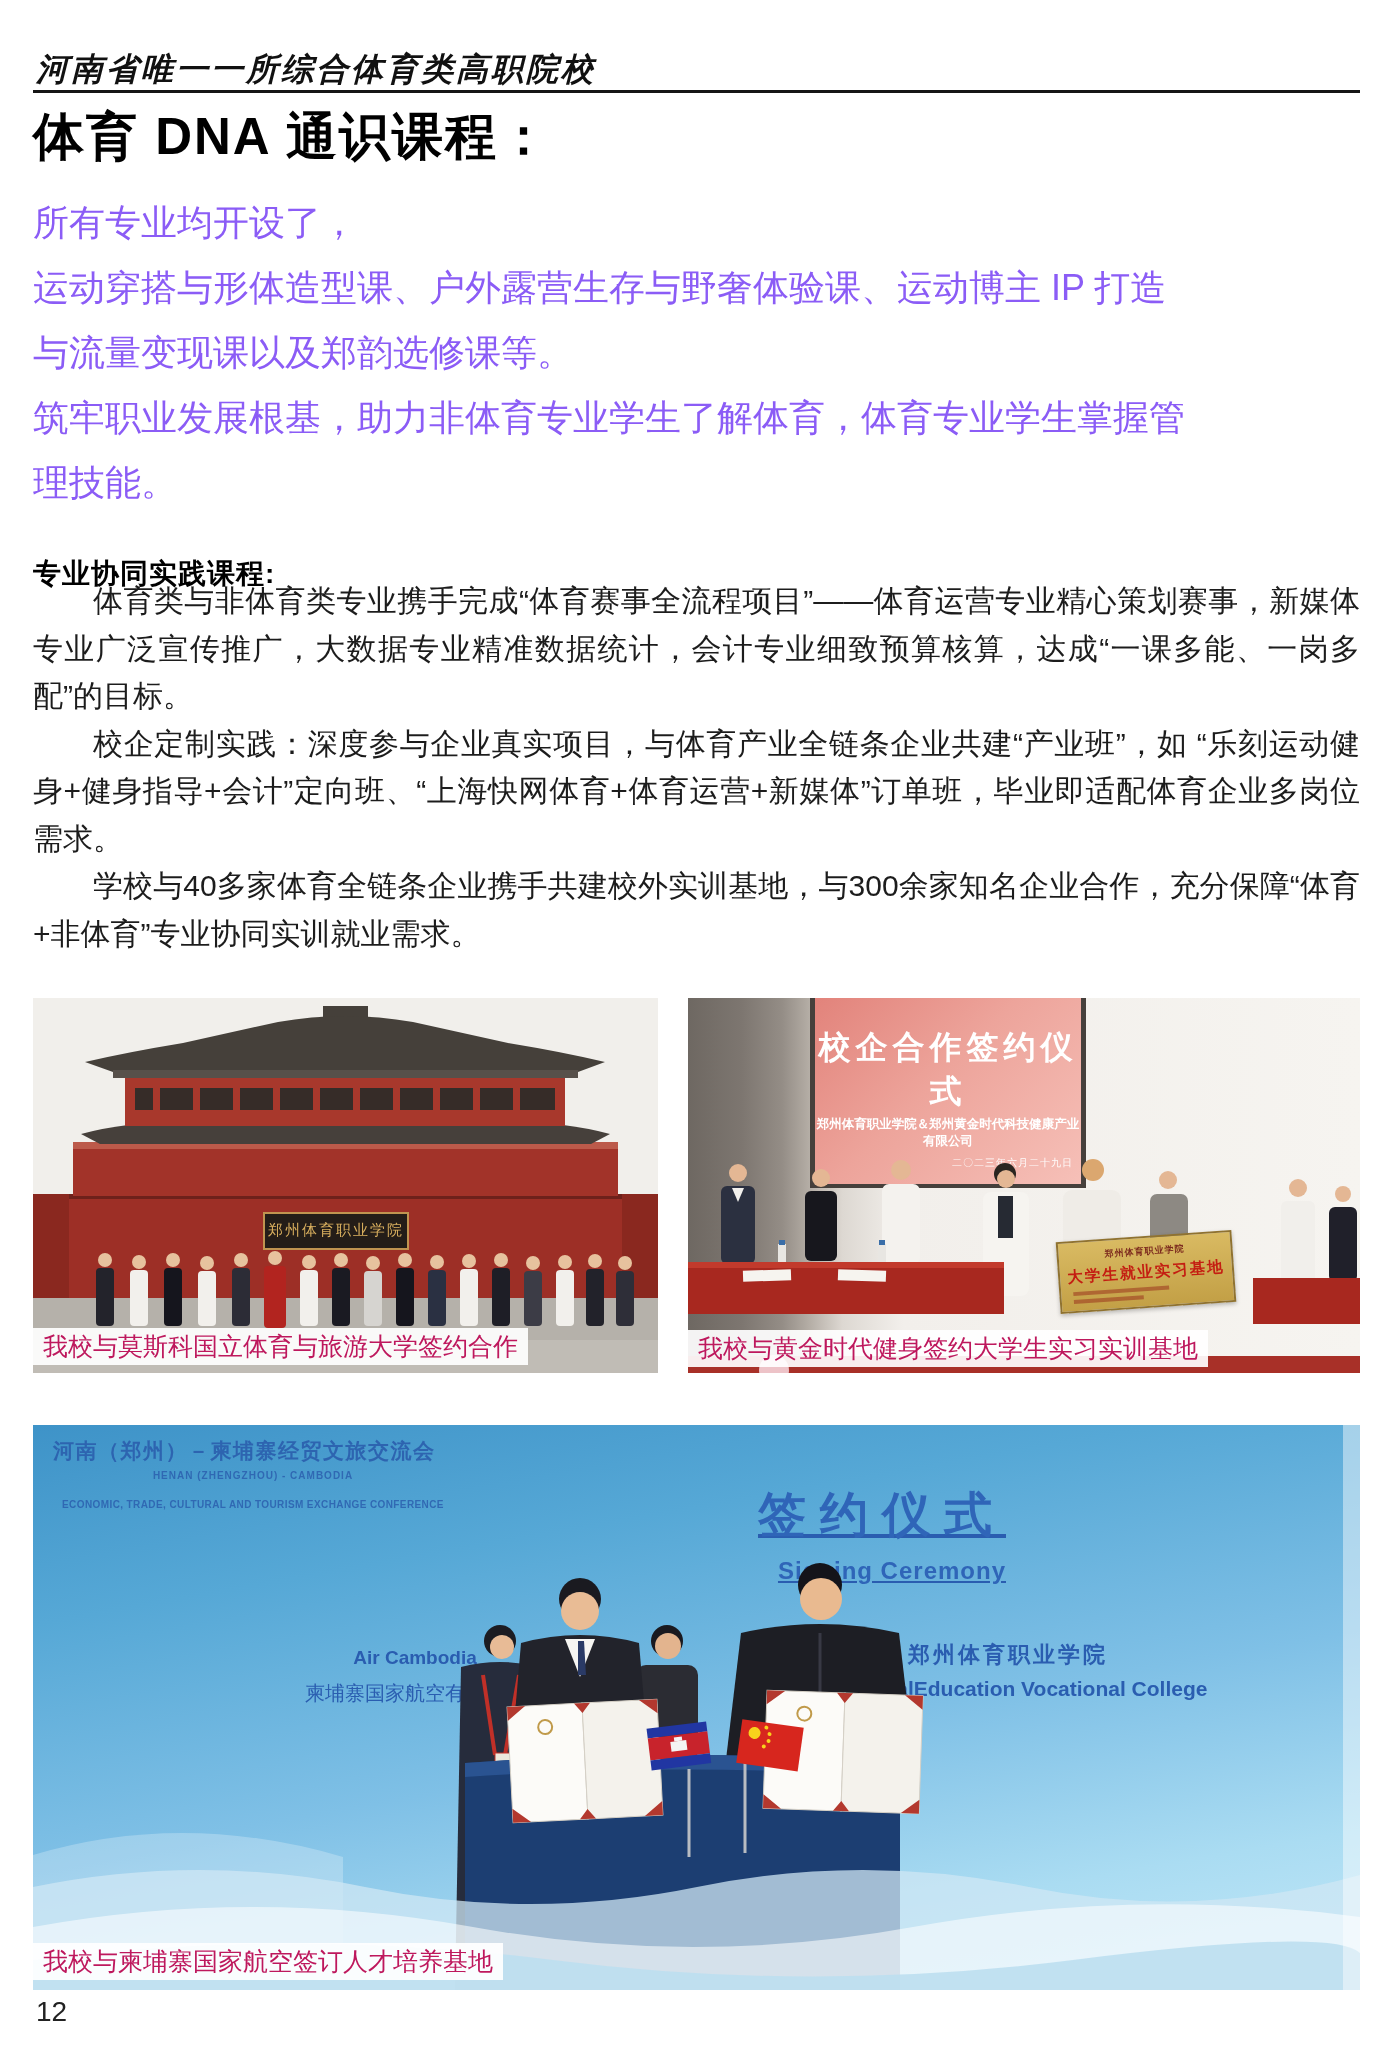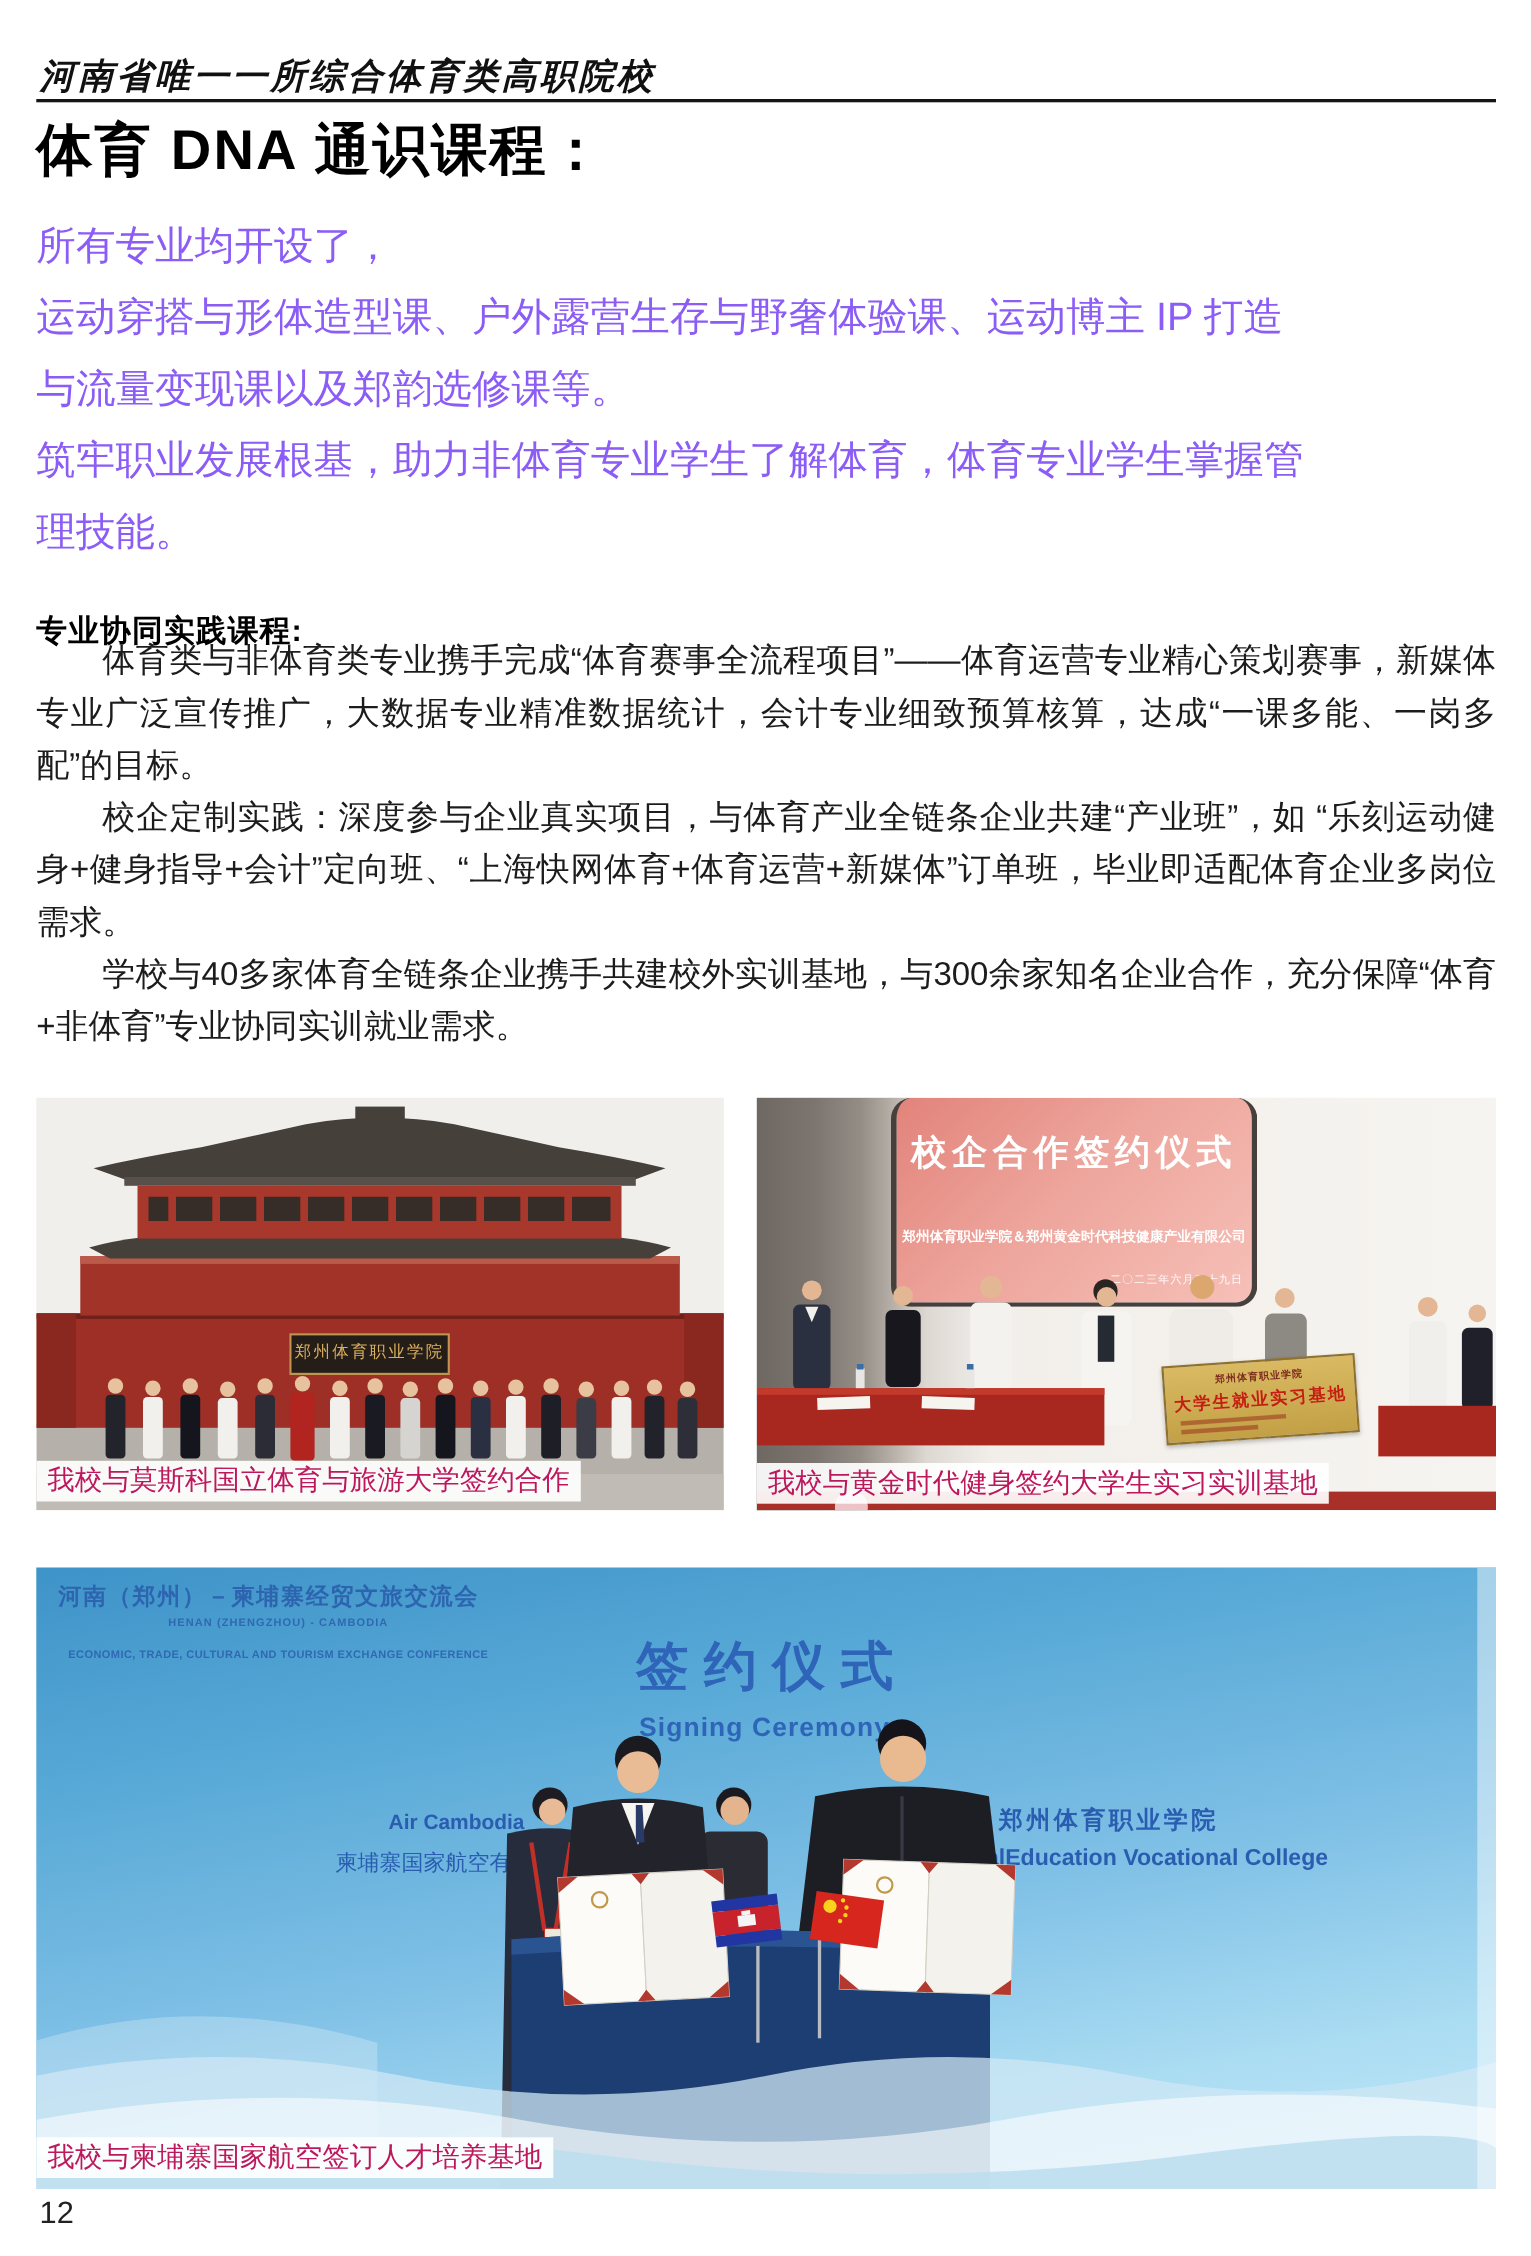--- a/index.html
+++ b/index.html
@@ -39,23 +39,23 @@
     background:#241d18; border:2px solid #c09450; color:#d9af5e;
     font-size:15px; line-height:32px; text-align:center; letter-spacing:2px;
   }
 
   
   .photo2 {
     left:688px; top:998px; width:672px; height:375px;
     background:linear-gradient(90deg,#6e6862 0%,#7d7670 8%,#948d86 14%,#b4ada5 18%,#ddd8d2 23%,#f2efeb 32%,#f6f4f0 100%);
   }
   .screen2 {
-    left:122px; top:0; width:333px; height:190px; z-index:2;
+    left:122px; top:0; width:276px; height:190px; z-index:2;
     background:linear-gradient(135deg,#e2837b 0%,#eda49b 45%,#f6c0b8 100%);
-    border-left:5px solid #46403c; border-right:5px solid #46403c; border-bottom:4px solid #46403c;border-radius:19px;
+    border-left:5px solid #46403c; border-right:5px solid #46403c; border-bottom:4px solid #46403c;
   }
   .screen2-title { position:absolute; left:0; top:28px; width:100%; text-align:center;
     font-family:"DejaVu Serif", serif; font-weight:700; font-size:32px; letter-spacing:5px; color:#fff; }
   .screen2-sub { position:absolute; left:0; top:118px; width:100%; text-align:center;
     font-weight:700; font-size:12.5px; color:#fff; }
   .screen2-date { position:absolute; right:8px; top:158px; font-size:10px; color:rgba(255,255,255,0.95); letter-spacing:1px; }
   .svg2 { left:0; top:0; z-index:3; }
   .plaque2 {
     left:370px; top:238px; width:176px; height:72px; z-index:5; transform:rotate(-4deg);
     background:linear-gradient(180deg,#d9ba62,#c3a046); border:2px solid #8f7230; box-shadow:0 2px 4px rgba(0,0,0,0.25);
@@ -68,21 +68,21 @@
   
   .photo3 {
     left:33px; top:1425px; width:1327px; height:565px;
     background:linear-gradient(170deg,#3e93c8 0%,#56a8d6 25%,#7fc0e6 55%,#aadcf2 80%,#c4e8f8 100%);
   }
   .p3text { position:absolute; color:#2a5db0; z-index:2; }
   .event-block { left:20px; top:12px; width:400px; }
   .event-t { font-size:21px; font-weight:800; letter-spacing:1.5px; color:rgba(43,95,174,0.92); }
   .event-e1 { margin-top:5px; text-align:center; font-size:10px; letter-spacing:1px; color:rgba(43,95,174,0.85); font-weight:700; }
   .event-e2 { margin-top:18px; text-align:center; font-size:10px; letter-spacing:0.4px; color:rgba(43,95,174,0.85); font-weight:700; }
-  .cer-block { left:362px; top:58px; width:600px; text-align:center; }
+  .cer-block { left:373px; top:58px; width:600px; text-align:right;text-decoration:underline; }
   .cer-t { font-size:48px; font-weight:600; letter-spacing:14px; color:#2f65b8; text-indent:14px; }
   .cer-e { margin-top:10px; font-size:24px; font-weight:700; letter-spacing:1px; color:#2f65b8; }
   .pl-en { left:262px; top:222px; width:240px; text-align:center; font-size:19px; font-weight:800; }
   .pl-cn { left:232px; top:255px; width:300px; text-align:center; font-size:20px; }
   .pr-cn { left:775px; top:215px; width:400px; text-align:center; font-size:22px; font-weight:800; letter-spacing:3px; }
   .pr-en { left:755px; top:252px; width:460px; text-align:center; font-size:21px; font-weight:600; }
   .svg3 { left:0; top:0; z-index:4; }
   .cap3 { top:518px; }
 
   

